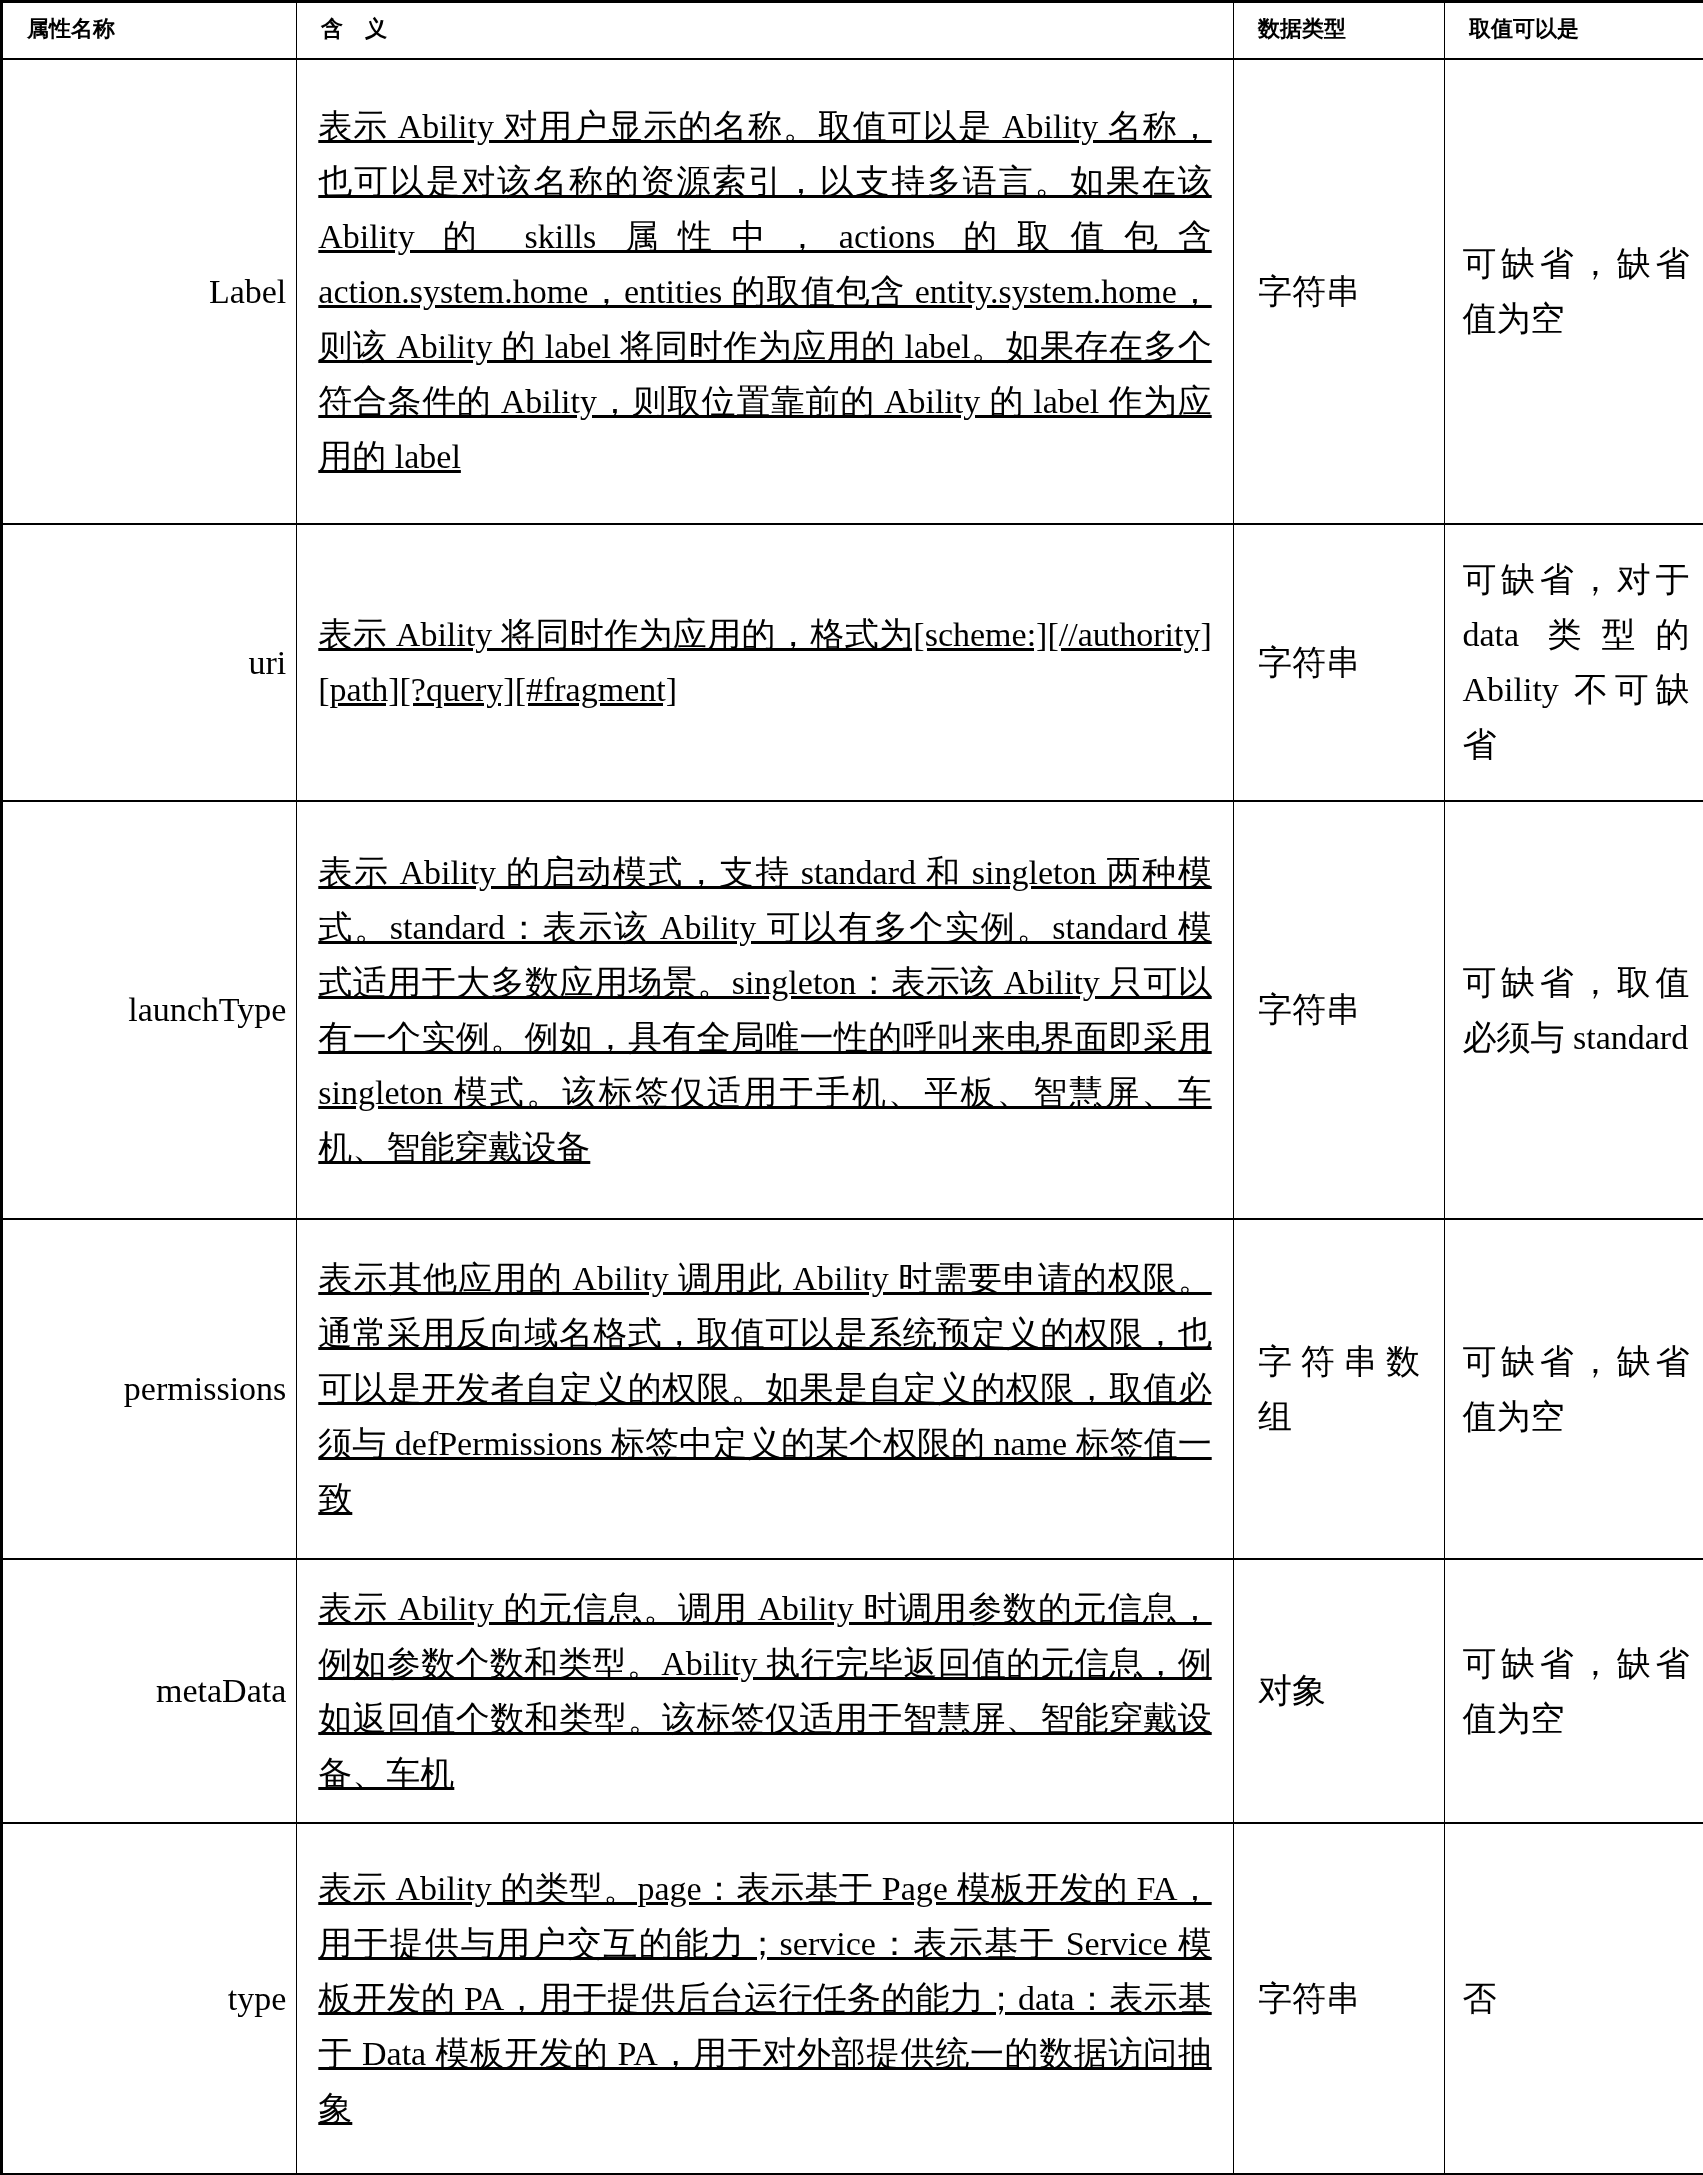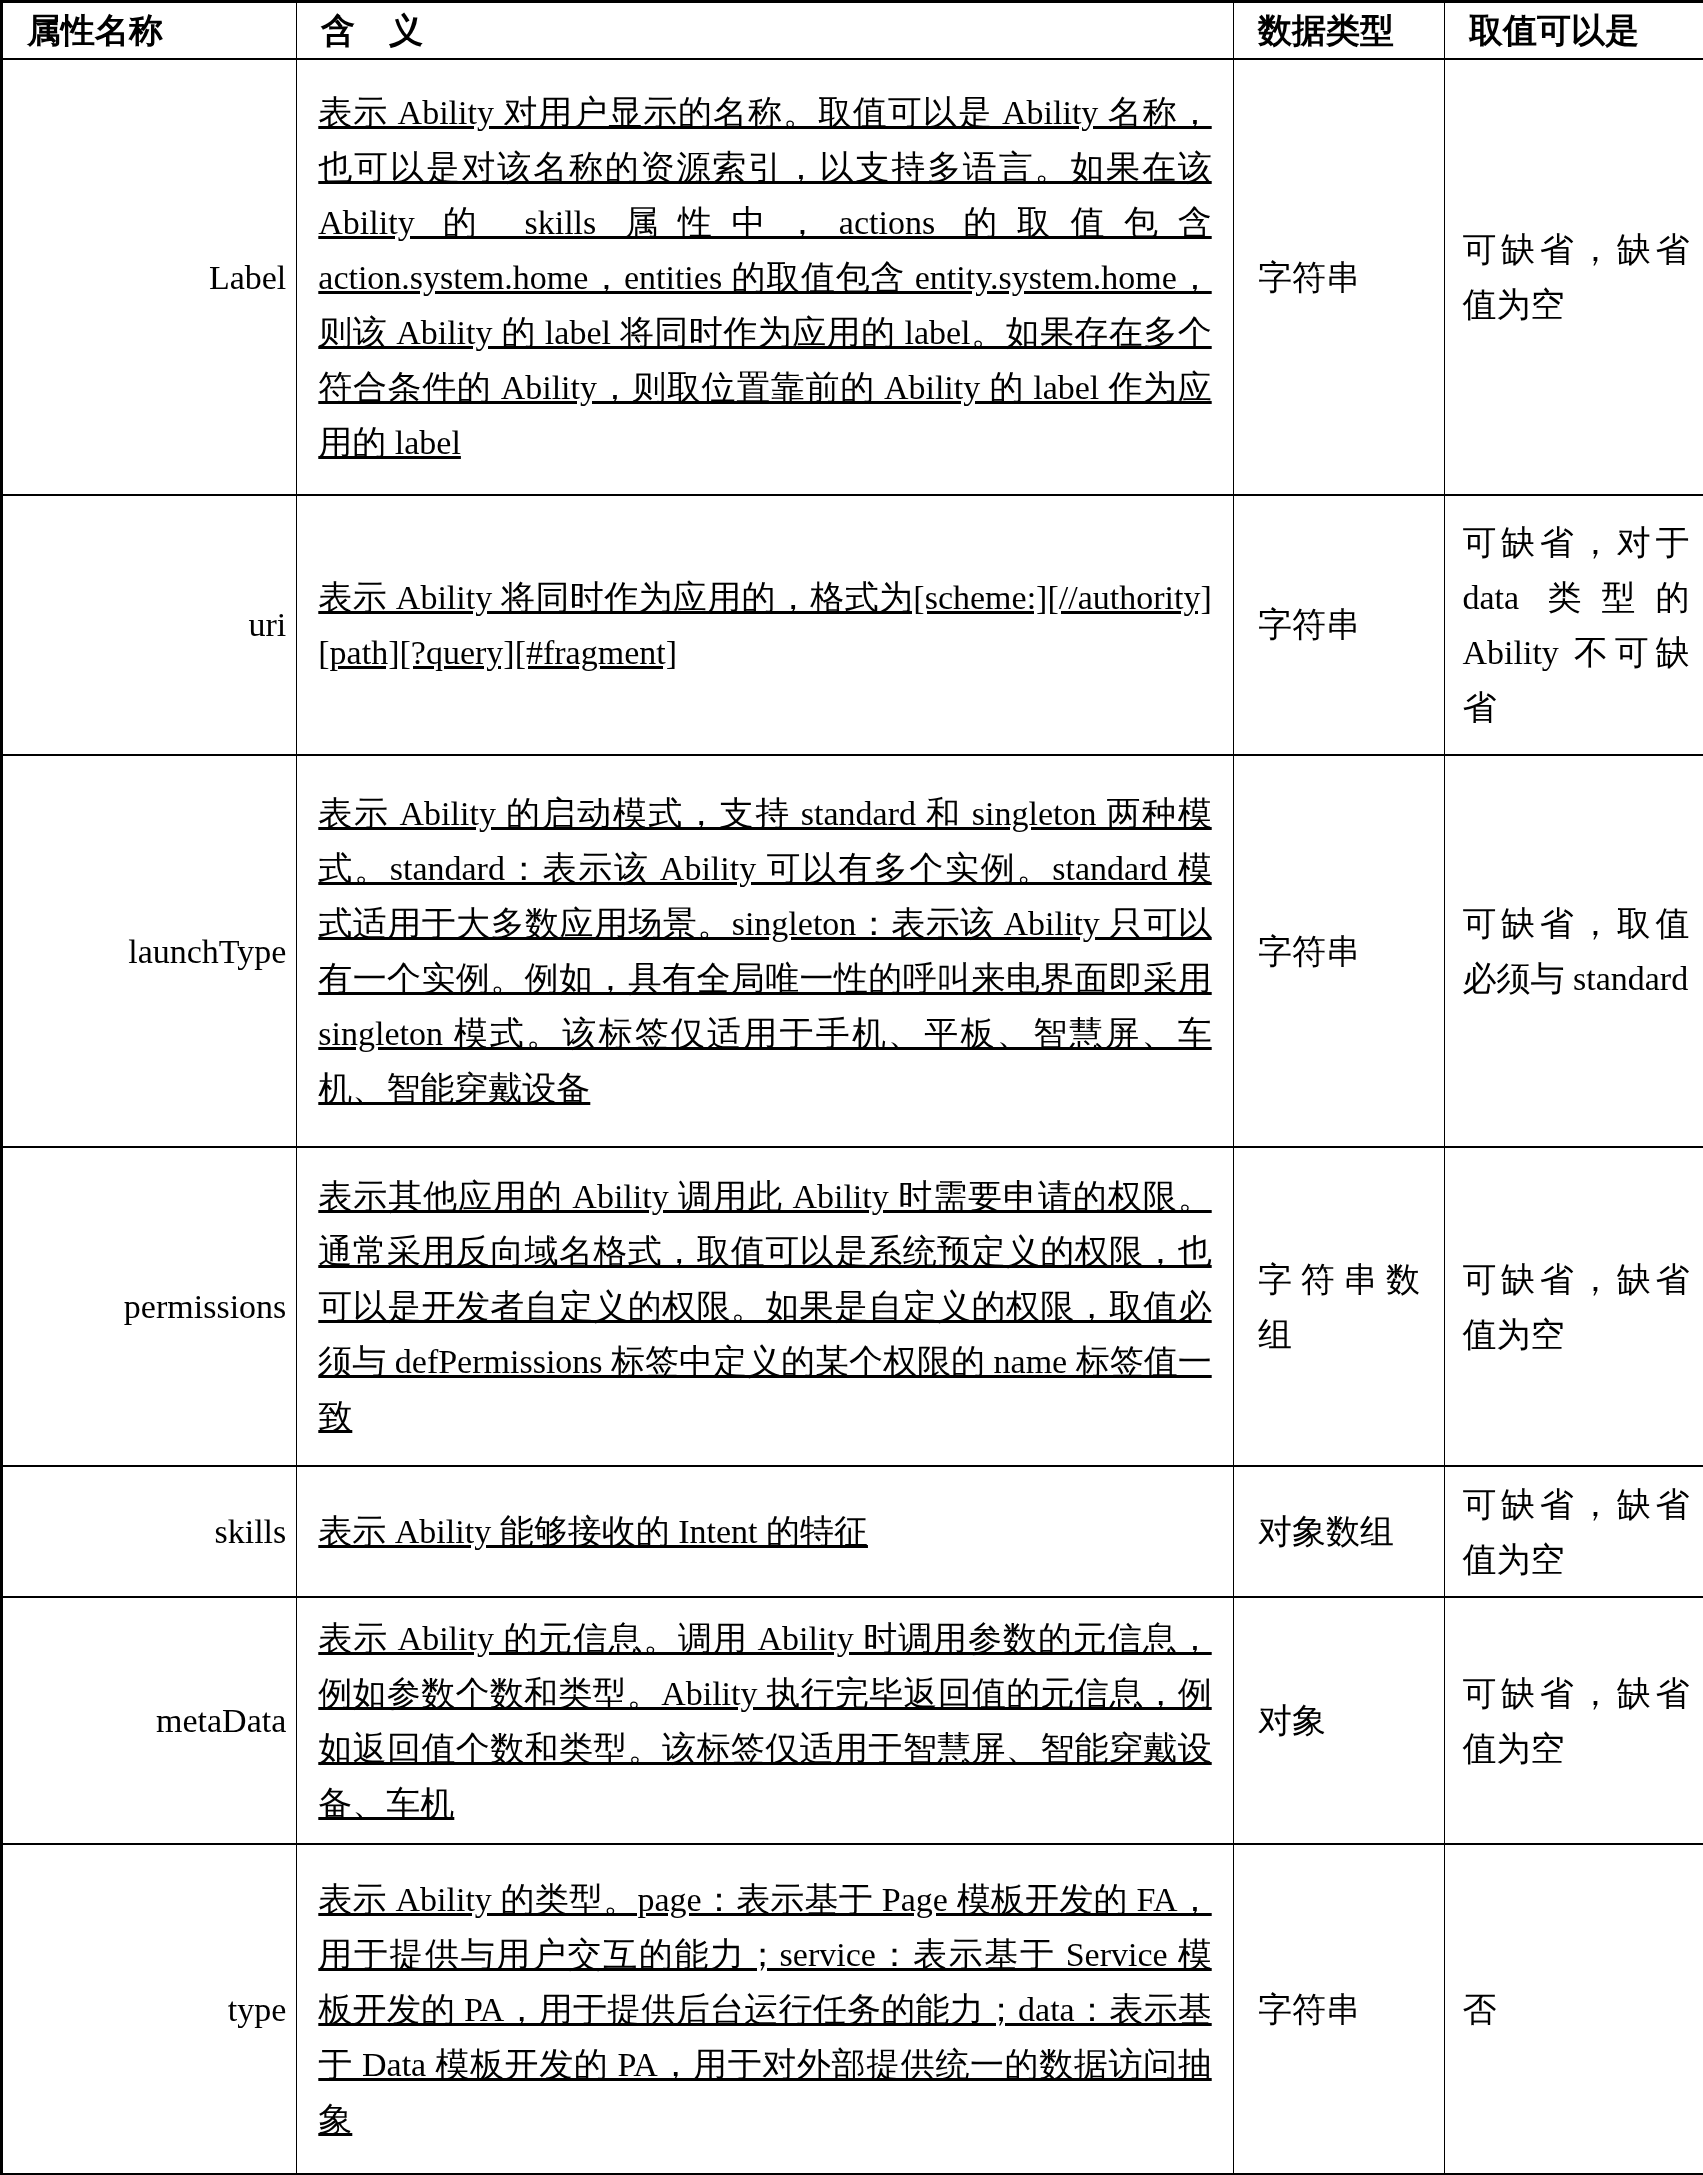--- a/index.html
+++ b/index.html
@@ -22,23 +22,23 @@
   table{border:3.9px solid #000;}
   th,td{
     border:1.9px solid #000;
     border-top-width:2.9px;
     border-bottom-width:2.9px;
     vertical-align:middle;
     overflow:hidden;
   }
   th{
     height:49px;
-    font-family:Liberation Sans, sans-serif;
+    font-family:Liberation Mono, monospace;
     font-weight:bold;
-    font-size:34px;
+    font-size:22px;
     text-align:left;
     padding:0 9.7px 0 24px;
     white-space:nowrap;
   }
   td.c1{padding:0 9.7px 0 25px; text-align:right;}
   td.c2{padding:0 21.3px; text-align:justify;text-decoration:underline;}
   td.c3{padding:12px 24px; text-align:justify;}
   td.c4{padding:0 13.6px 0 17.5px; text-align:justify;}
   tr.r0{height:391px;}
   tr.r1{height:233px;}
@@ -86,26 +86,20 @@
       <td class="c2">表示 Ability 的启动模式，支持 standard 和 singleton 两种模式。standard：表示该 Ability 可以有多个实例。standard 模式适用于大多数应用场景。singleton：表示该 Ability 只可以有一个实例。例如，具有全局唯一性的呼叫来电界面即采用 singleton 模式。该标签仅适用于手机、平板、智慧屏、车机、智能穿戴设备</td>
       <td class="c3">字符串</td>
       <td class="c4">可缺省，取值必须与 standard</td>
     </tr>
     <tr class="r4">
       <td class="c1">permissions</td>
       <td class="c2">表示其他应用的 Ability 调用此 Ability 时需要申请的权限。通常采用反向域名格式，取值可以是系统预定义的权限，也可以是开发者自定义的权限。如果是自定义的权限，取值必须与 defPermissions 标签中定义的某个权限的 name 标签值一致</td>
       <td class="c3">字符串数组</td>
       <td class="c4">可缺省，缺省值为空</td>
     </tr>
-    <tr class="r5">
-      <td class="c1">skills</td>
-      <td class="c2">表示 Ability 能够接收的 Intent 的特征</td>
-      <td class="c3">对象数组</td>
-      <td class="c4">可缺省，缺省值为空</td>
-    </tr>
     <tr class="r7">
       <td class="c1">metaData</td>
       <td class="c2">表示 Ability 的元信息。调用 Ability 时调用参数的元信息，例如参数个数和类型。Ability 执行完毕返回值的元信息，例如返回值个数和类型。该标签仅适用于智慧屏、智能穿戴设备、车机</td>
       <td class="c3">对象</td>
       <td class="c4">可缺省，缺省值为空</td>
     </tr>
     <tr class="r8">
       <td class="c1">type</td>
       <td class="c2">表示 Ability 的类型。page：表示基于 Page 模板开发的 FA，用于提供与用户交互的能力；service：表示基于 Service 模板开发的 PA，用于提供后台运行任务的能力；data：表示基于 Data 模板开发的 PA，用于对外部提供统一的数据访问抽象</td>
       <td class="c3">字符串</td>

